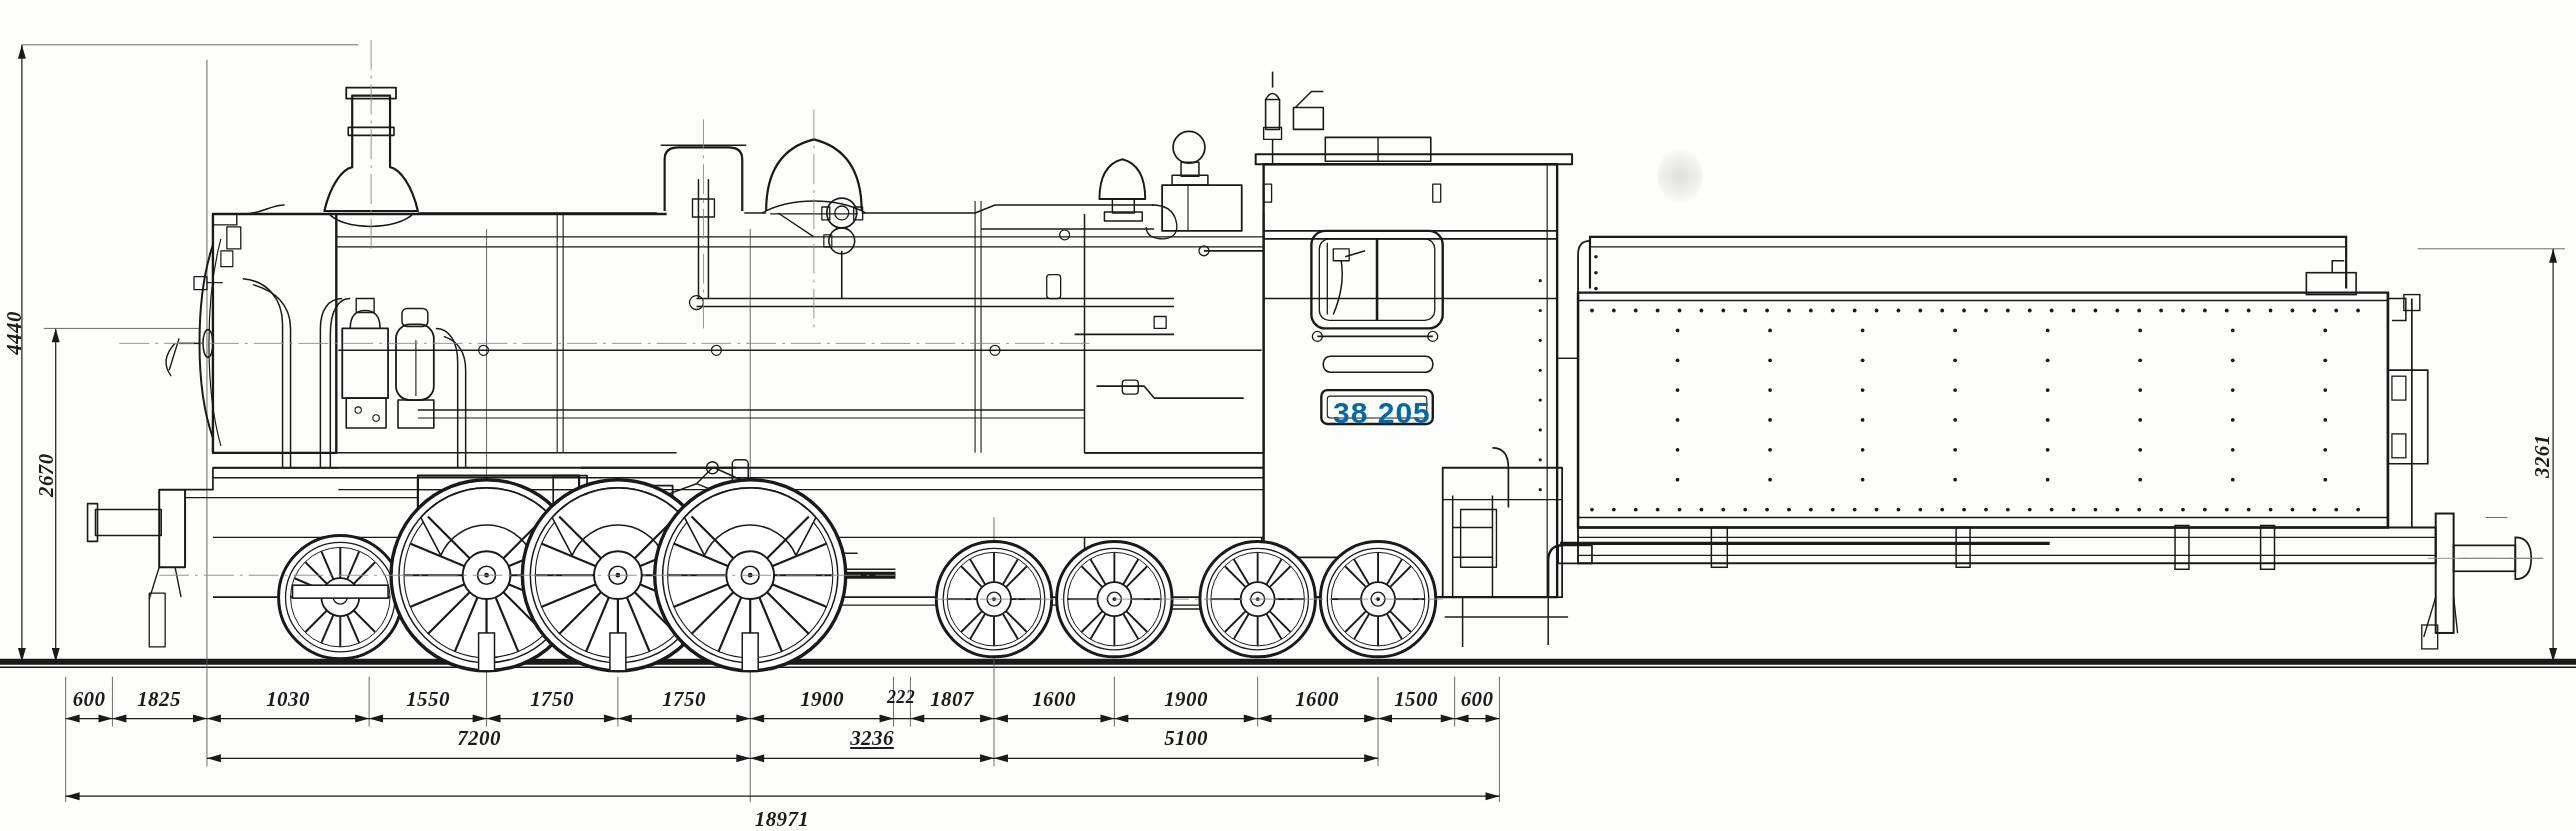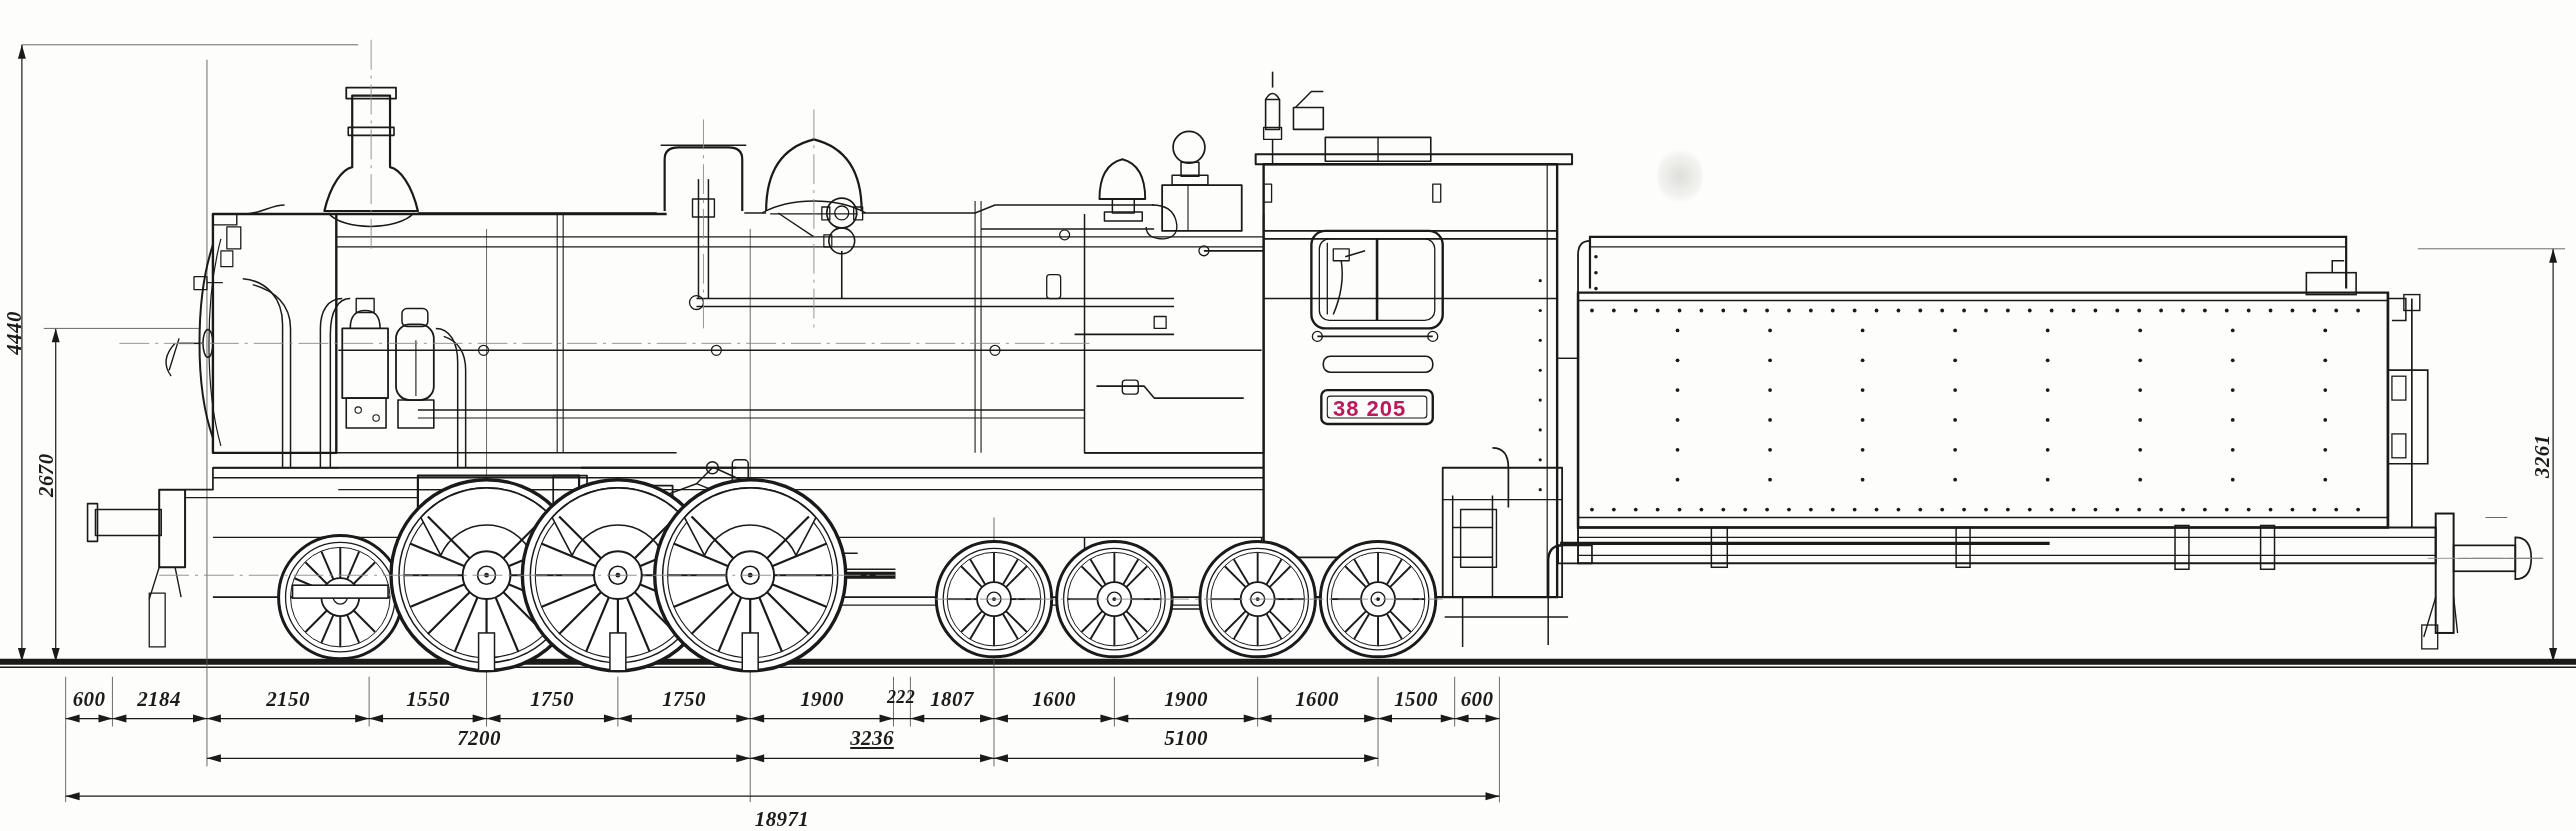--- a/index.html
+++ b/index.html
@@ -11,21 +11,21 @@
   #svgroot{position:absolute;left:0;top:0;width:2576px;height:832px;}
   .dimlabel{
     position:absolute;font-family:"Liberation Serif",serif;
     font-style:italic;font-weight:700;color:#1b1b1b;
     white-space:nowrap;letter-spacing:0.4px;
   }
   .dimlabel.h{font-size:21px;transform:translateX(-50%);}
   .dimlabel.v{font-size:21px;transform-origin:50% 50%;}
   .loconum{
     position:absolute;font-family:"Liberation Sans",sans-serif;
-    font-weight:700;font-size:22px;color:#be185d;
+    font-weight:700;font-size:30px;color:#0369a1;
     letter-spacing:1px;
   }
   .smudge{
     position:absolute;border-radius:50%;
     background:radial-gradient(circle, rgba(150,155,145,.30) 0%, rgba(180,185,175,.16) 55%, rgba(255,255,255,0) 78%);
     pointer-events:none;
   }
 </style>
 </head>
 <body>
@@ -849,22 +849,22 @@
         <path d="M2566 665 l-4 -14 l8 0 Z" fill="#1a1a1a" stroke="none"></path>
         <line x1="2430" y1="250" x2="2578" y2="250" stroke-width="0.9" stroke="#5a5a5a"></line>
         <line x1="2498" y1="520" x2="2520" y2="520" stroke-width="0.9" stroke="#5a5a5a"></line>
       </g>
     </g>
   </svg>
 
   <div class="loconum" style="left:1333px;top:396px;">38 205</div>
 
   <div class="dimlabel h" style="left:89px;top:687px;">600</div>
-  <div class="dimlabel h" style="left:159px;top:687px;">2184</div>
-  <div class="dimlabel h" style="left:288px;top:687px;">2150</div>
+  <div class="dimlabel h" style="left:159px;top:687px;">1825</div>
+  <div class="dimlabel h" style="left:288px;top:687px;">1030</div>
   <div class="dimlabel h" style="left:428px;top:687px;">1550</div>
   <div class="dimlabel h" style="left:552px;top:687px;">1750</div>
   <div class="dimlabel h" style="left:684px;top:687px;">1750</div>
   <div class="dimlabel h" style="left:822px;top:687px;">1900</div>
   <div class="dimlabel h" style="left:901px;top:687px;font-size:18px;font-family:Liberation Serif, serif;">222</div>
   <div class="dimlabel h" style="left:952px;top:687px;">1807</div>
   <div class="dimlabel h" style="left:1054px;top:687px;">1600</div>
   <div class="dimlabel h" style="left:1186px;top:687px;">1900</div>
   <div class="dimlabel h" style="left:1317px;top:687px;">1600</div>
   <div class="dimlabel h" style="left:1416px;top:687px;">1500</div>

